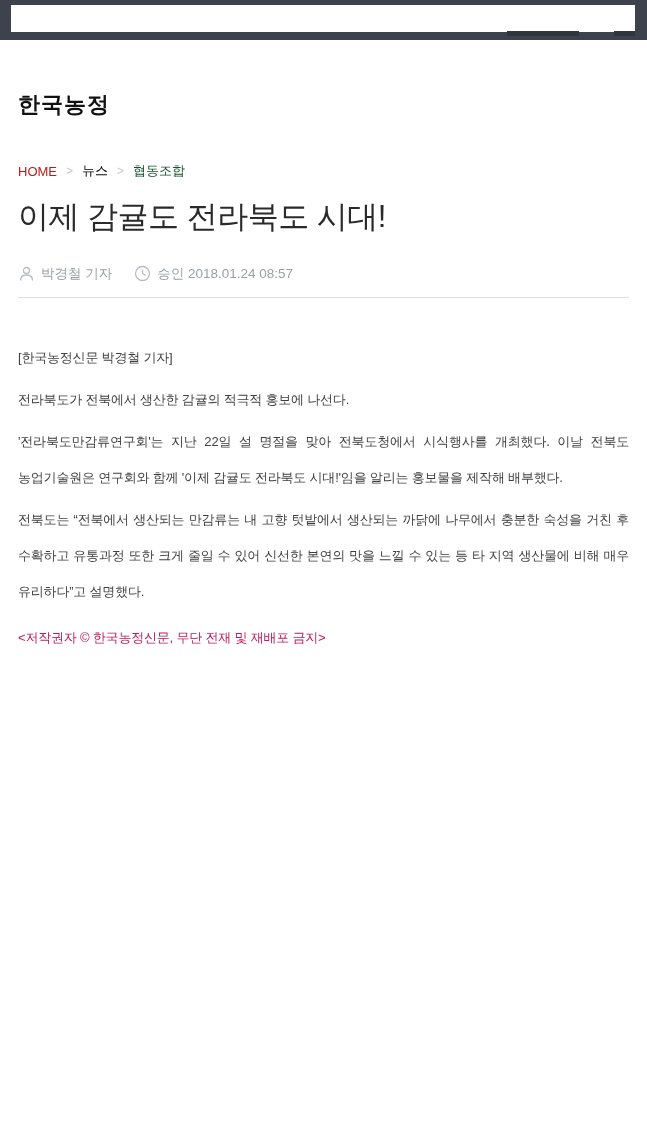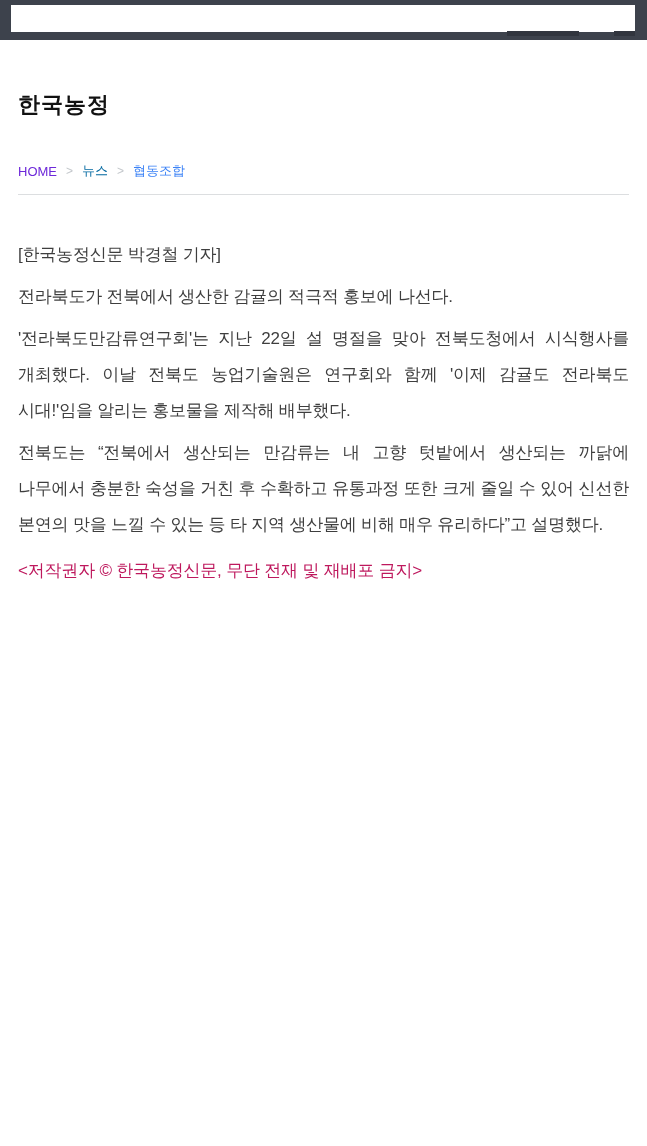--- a/index.html
+++ b/index.html
@@ -44,23 +44,23 @@
   
   .breadcrumb {
     padding: 42px 18px 0 18px;
     font-size: 13px;
     color: #aaaaaa;
     display: flex;
     align-items: center;
     gap: 9px;
   }
   .crumb { cursor: pointer; }
-  .crumb-home { color: #6d28d9; }
-  .crumb-mid { color: #0369a1; }
-  .crumb-last { color: #3b82f6; }
+  .crumb-home { color: #b91c1c; }
+  .crumb-mid { color: #000000; }
+  .crumb-last { color: #14532d; }
   .crumb-sep { color: #c3c7cb; font-size: 12px; }
 
   
   .article-head { padding: 18px 18px 0 18px; }
   .article-title {
     font-size: 31px;
     font-weight: 400;
     color: #2a2a2a;
     line-height: 1.25;
     letter-spacing: -0.5px;
@@ -81,21 +81,21 @@
   .divider {
     margin: 14px 18px 0 18px;
     border: none;
     border-top: 1px solid #dcdee0;
     height: 0;
   }
 
   
   .article-body {
     padding: 42px 18px 0 18px;
-    font-size: 17px;
+    font-size: 13px;
     color: #3e3e3e;
     letter-spacing: -0.2px;
   }
   .article-body p {
     line-height: 36px;
     text-align: justify;
     margin-bottom: 6px;
     word-break: keep-all;
   }
   .email-line {
@@ -128,20 +128,44 @@
   </div>
 
   <nav class="breadcrumb">
     <span class="crumb crumb-home">HOME</span>
     <span class="crumb-sep">&gt;</span>
     <span class="crumb crumb-mid">뉴스</span>
     <span class="crumb-sep">&gt;</span>
     <span class="crumb crumb-last">협동조합</span>
   </nav>
 
+  <div class="article-head">
+    <h1 class="article-title">이제 감귤도 전라북도 시대!</h1>
+
+    <div class="byline">
+      <span class="byline-item">
+        <span class="byline-icon">
+          <svg width="17" height="17" viewBox="0 0 17 17" fill="none" stroke="#b6bcc2" stroke-width="1.3">
+            <circle cx="8.5" cy="5.5" r="3"></circle>
+            <path d="M2.5 15.5 C2.5 11.5 5 10 8.5 10 C12 10 14.5 11.5 14.5 15.5"></path>
+          </svg>
+        </span>
+        <span>박경철 기자</span>
+      </span>
+      <span class="byline-item">
+        <span class="byline-icon">
+          <svg width="17" height="17" viewBox="0 0 17 17" fill="none" stroke="#b6bcc2" stroke-width="1.3">
+            <circle cx="8.5" cy="8.5" r="7"></circle>
+            <path d="M8.5 4.5 V8.5 L11.5 10.5"></path>
+          </svg>
+        </span>
+        <span>승인 2018.01.24 08:57</span>
+      </span>
+    </div>
+  </div>
 
   <hr class="divider">
 
   <article class="article-body">
     <p>[한국농정신문 박경철 기자]</p>
     <p>전라북도가 전북에서 생산한 감귤의 적극적 홍보에 나선다.</p>
     <p>'전라북도만감류연구회'는 지난 22일 설 명절을 맞아 전북도청에서 시식행사를 개최했다. 이날 전북도 농업기술원은 연구회와 함께 '이제 감귤도 전라북도 시대!'임을 알리는 홍보물을 제작해 배부했다.</p>
     <p>전북도는 “전북에서 생산되는 만감류는 내 고향 텃밭에서 생산되는 까닭에 나무에서 충분한 숙성을 거친 후 수확하고 유통과정 또한 크게 줄일 수 있어 신선한 본연의 맛을 느낄 수 있는 등 타 지역 생산물에 비해 매우 유리하다”고 설명했다.</p>
 
 

